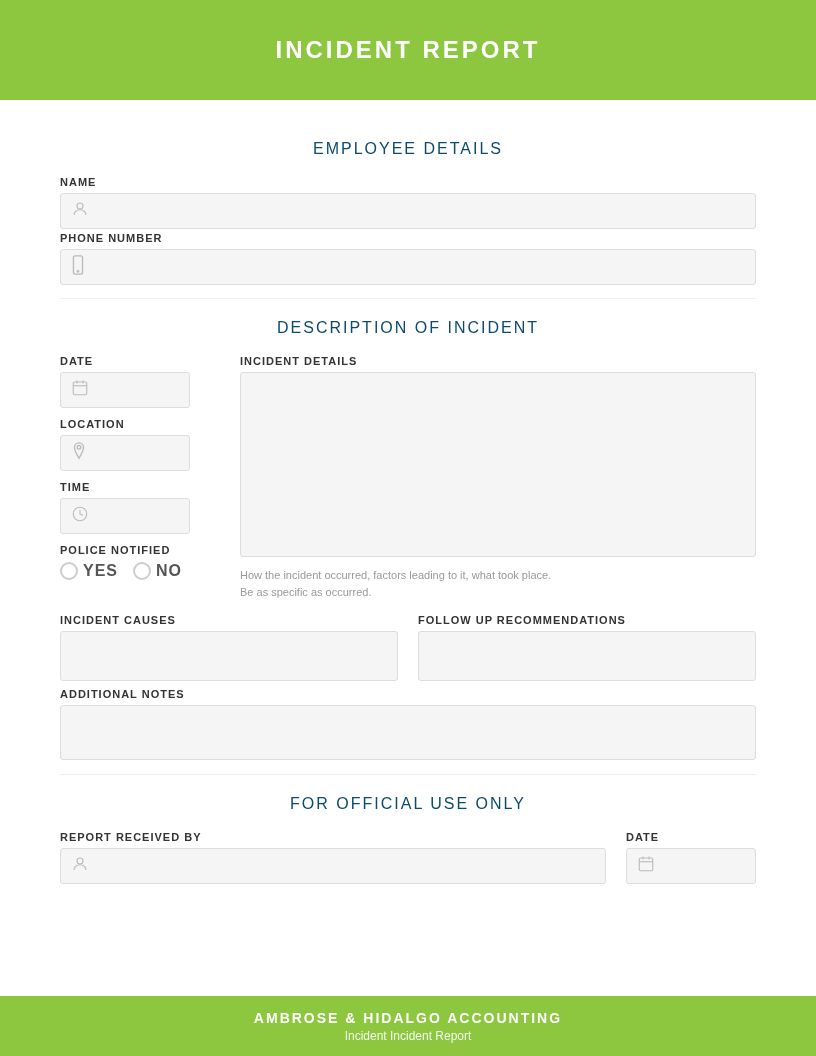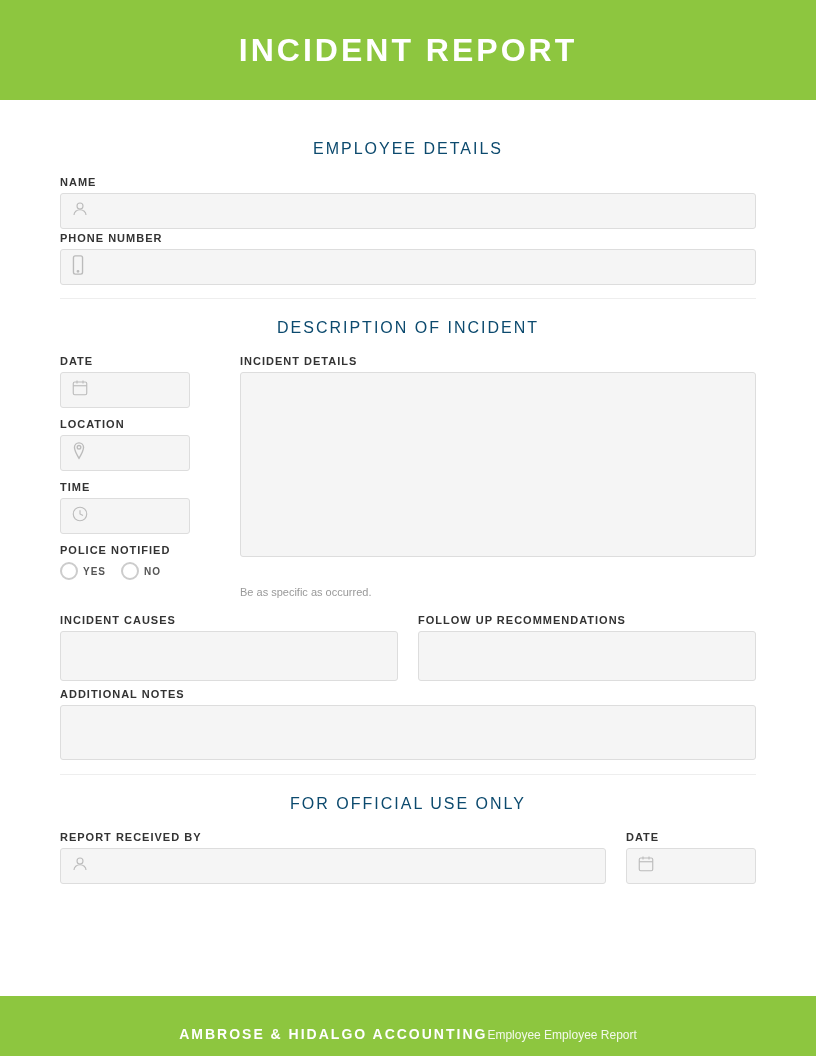--- a/index.html
+++ b/index.html
@@ -30,21 +30,21 @@
       padding: 20px 40px;
       text-align: center;
       height: 100px;
       display: flex;
       align-items: center;
       justify-content: center;
     }
 
     .header-title {
       color: #fff;
-      font-size: 32px;
+      font-size: 24px;
       font-weight: bold;
       letter-spacing: 3px;
       text-transform: uppercase;
     }
 
     
     .content {
       flex: 1;
       padding: 20px 60px;
     }
@@ -143,21 +143,21 @@
       display: flex;
       align-items: center;
       gap: 15px;
       margin-top: 6px;
     }
 
     .radio-item {
       display: flex;
       align-items: center;
       gap: 5px;
-      font-size: 10px;
+      font-size: 16px;
       font-weight: bold;
       letter-spacing: 1px;
       color: #555;
     }
 
     .radio-circle {
       width: 18px;
       height: 18px;
       border-radius: 50%;
       border: 2px solid #ccc;
@@ -210,22 +210,22 @@
       width: 130px;
     }
 
     
     .footer {
       background-color: #8dc63f;
       padding: 14px 40px;
       text-align: center;
       height: 60px;
       display: flex;
-      flex-direction: row;
-      align-items: flex-end;
+      flex-direction: column;
+      align-items: center;
       justify-content: center;
     }
 
     .footer-company {
       color: #fff;
       font-size: 14px;
       font-weight: bold;
       letter-spacing: 2px;
       text-transform: uppercase;
     }
@@ -343,21 +343,21 @@
                 <span>NO</span>
               </label>
             </div>
           </div>
         </div>
 
         <div class="incident-right">
           <div class="field-label">INCIDENT DETAILS</div>
           <textarea class="textarea-field" style=""></textarea>
           <div class="incident-hint">
-            <br>
+            <span>How the incident occurred, factors leading to it, what took place.</span><br>
             <span>Be as specific as occurred.</span>
           </div>
         </div>
       </div>
 
       <div class="two-col">
         <div class="field-group">
           <div class="field-label">INCIDENT CAUSES</div>
           <textarea class="small-textarea" style=""></textarea>
         </div>
@@ -403,16 +403,16 @@
             </span>
           </div>
         </div>
       </div>
     </div>
 
   </div>
 
   <div class="footer">
     <div class="footer-company">AMBROSE &amp; HIDALGO ACCOUNTING</div>
-    <div class="footer-subtitle">Employee Employee Report</div>
+    <div class="footer-subtitle">Incident Incident Report</div>
   </div>
 
 </div>
 
 </body></html>

